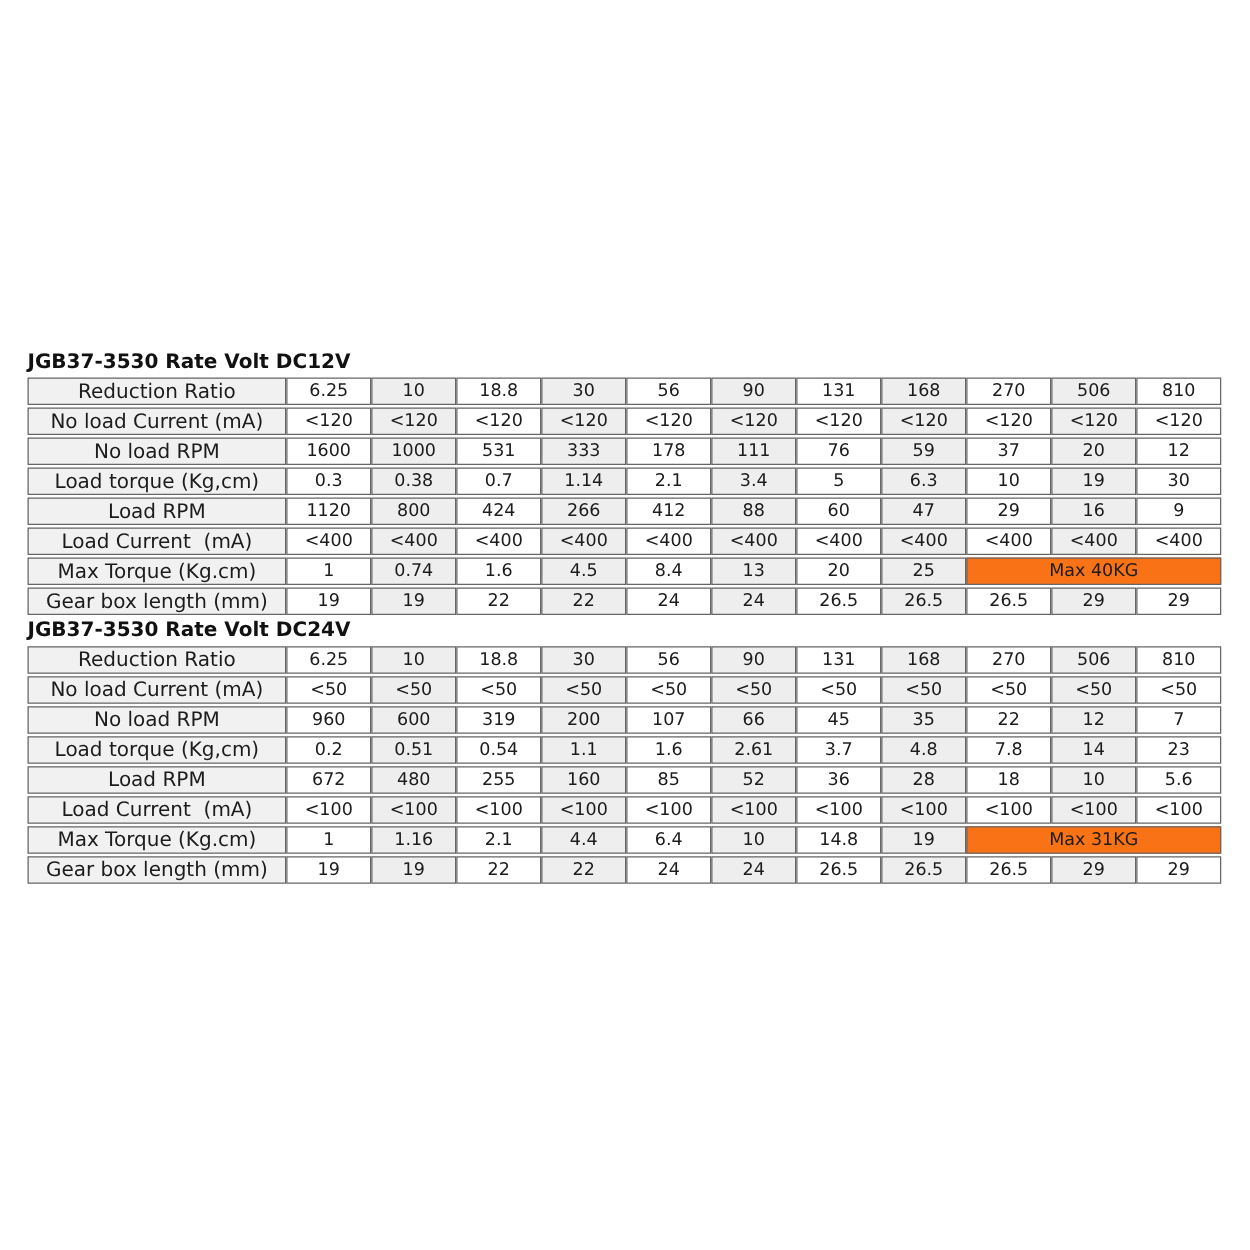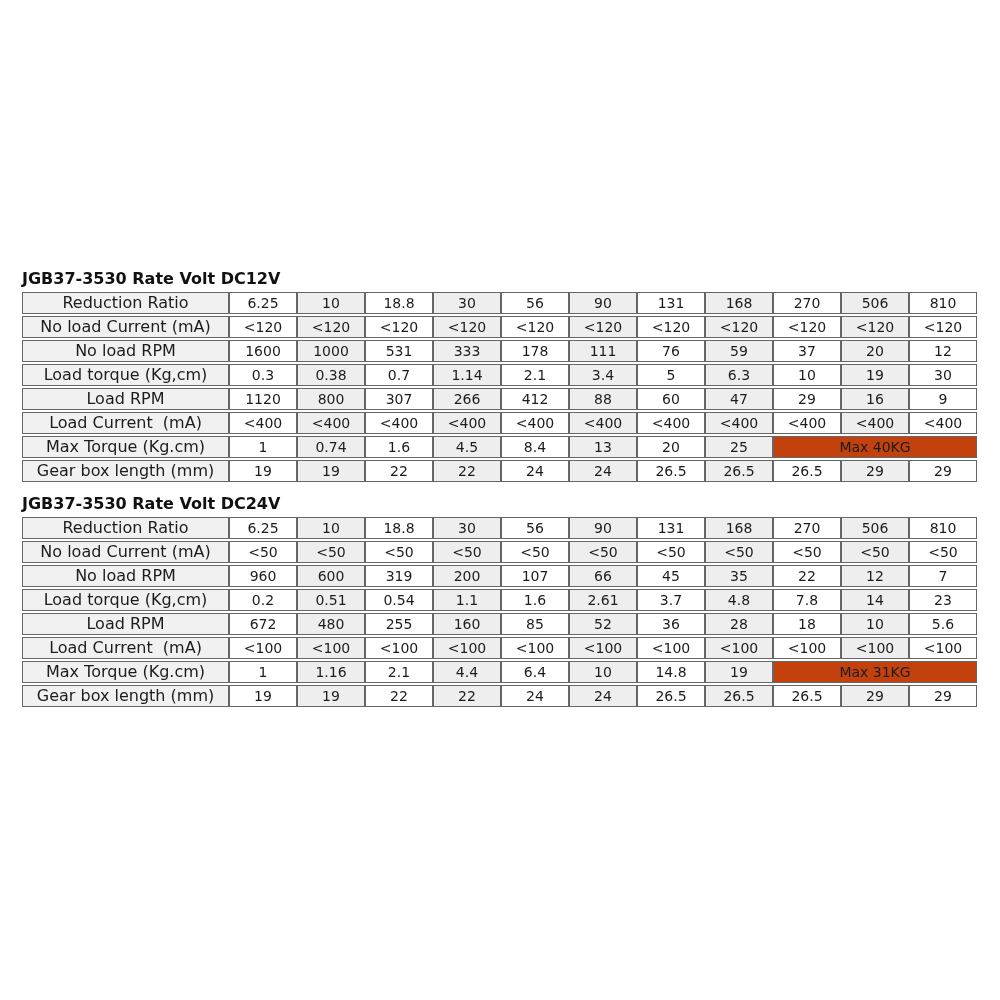--- a/index.html
+++ b/index.html
@@ -12,21 +12,21 @@
   html,body{margin:0;padding:0;}
   body{
     width:1000px;height:1000px;
     background:var(--background);
     font-family:"DejaVu Sans","Liberation Sans",sans-serif;
     color:var(--text);
     position:relative;
     overflow:hidden;
   }
   .spec-block{position:absolute;left:22px;width:956px;}
-  .block-0{top:269px;}
+  .block-0{top:279px;}
   .block-1{top:494px;}
   .title{
     font-size:16px;
     font-weight:bold;
     color:#111111;
     margin:0 0 2px 0;
     letter-spacing:0px;
   }
   table{
     border-collapse:separate;
@@ -47,21 +47,21 @@
     background:#ffffff;
     color:var(--text);
     overflow:hidden;
   }
   td.label{
     background:var(--label-bg);
     font-size:16px;
     white-space:pre;
   }
   td.shade{background:var(--column-shade);}
-  td.merged{background:#c2410c;}
+  td.merged{background:#f97316;}
 </style>
 </head>
 <body>
 
 <div class="spec-block block-0">
   <div class="title">JGB37-3530 Rate Volt DC12V</div>
   <table>
     <colgroup>
       <col class="c-label">
         <col class="c-data">
@@ -130,21 +130,21 @@
           <td>5</td>
           <td class="shade">6.3</td>
           <td>10</td>
           <td class="shade">19</td>
           <td>30</td>
         </tr>
         <tr>
           <td class="label">Load RPM</td>
           <td>1120</td>
           <td class="shade">800</td>
-          <td>307</td>
+          <td>424</td>
           <td class="shade">266</td>
           <td>412</td>
           <td class="shade">88</td>
           <td>60</td>
           <td class="shade">47</td>
           <td>29</td>
           <td class="shade">16</td>
           <td>9</td>
         </tr>
         <tr>

